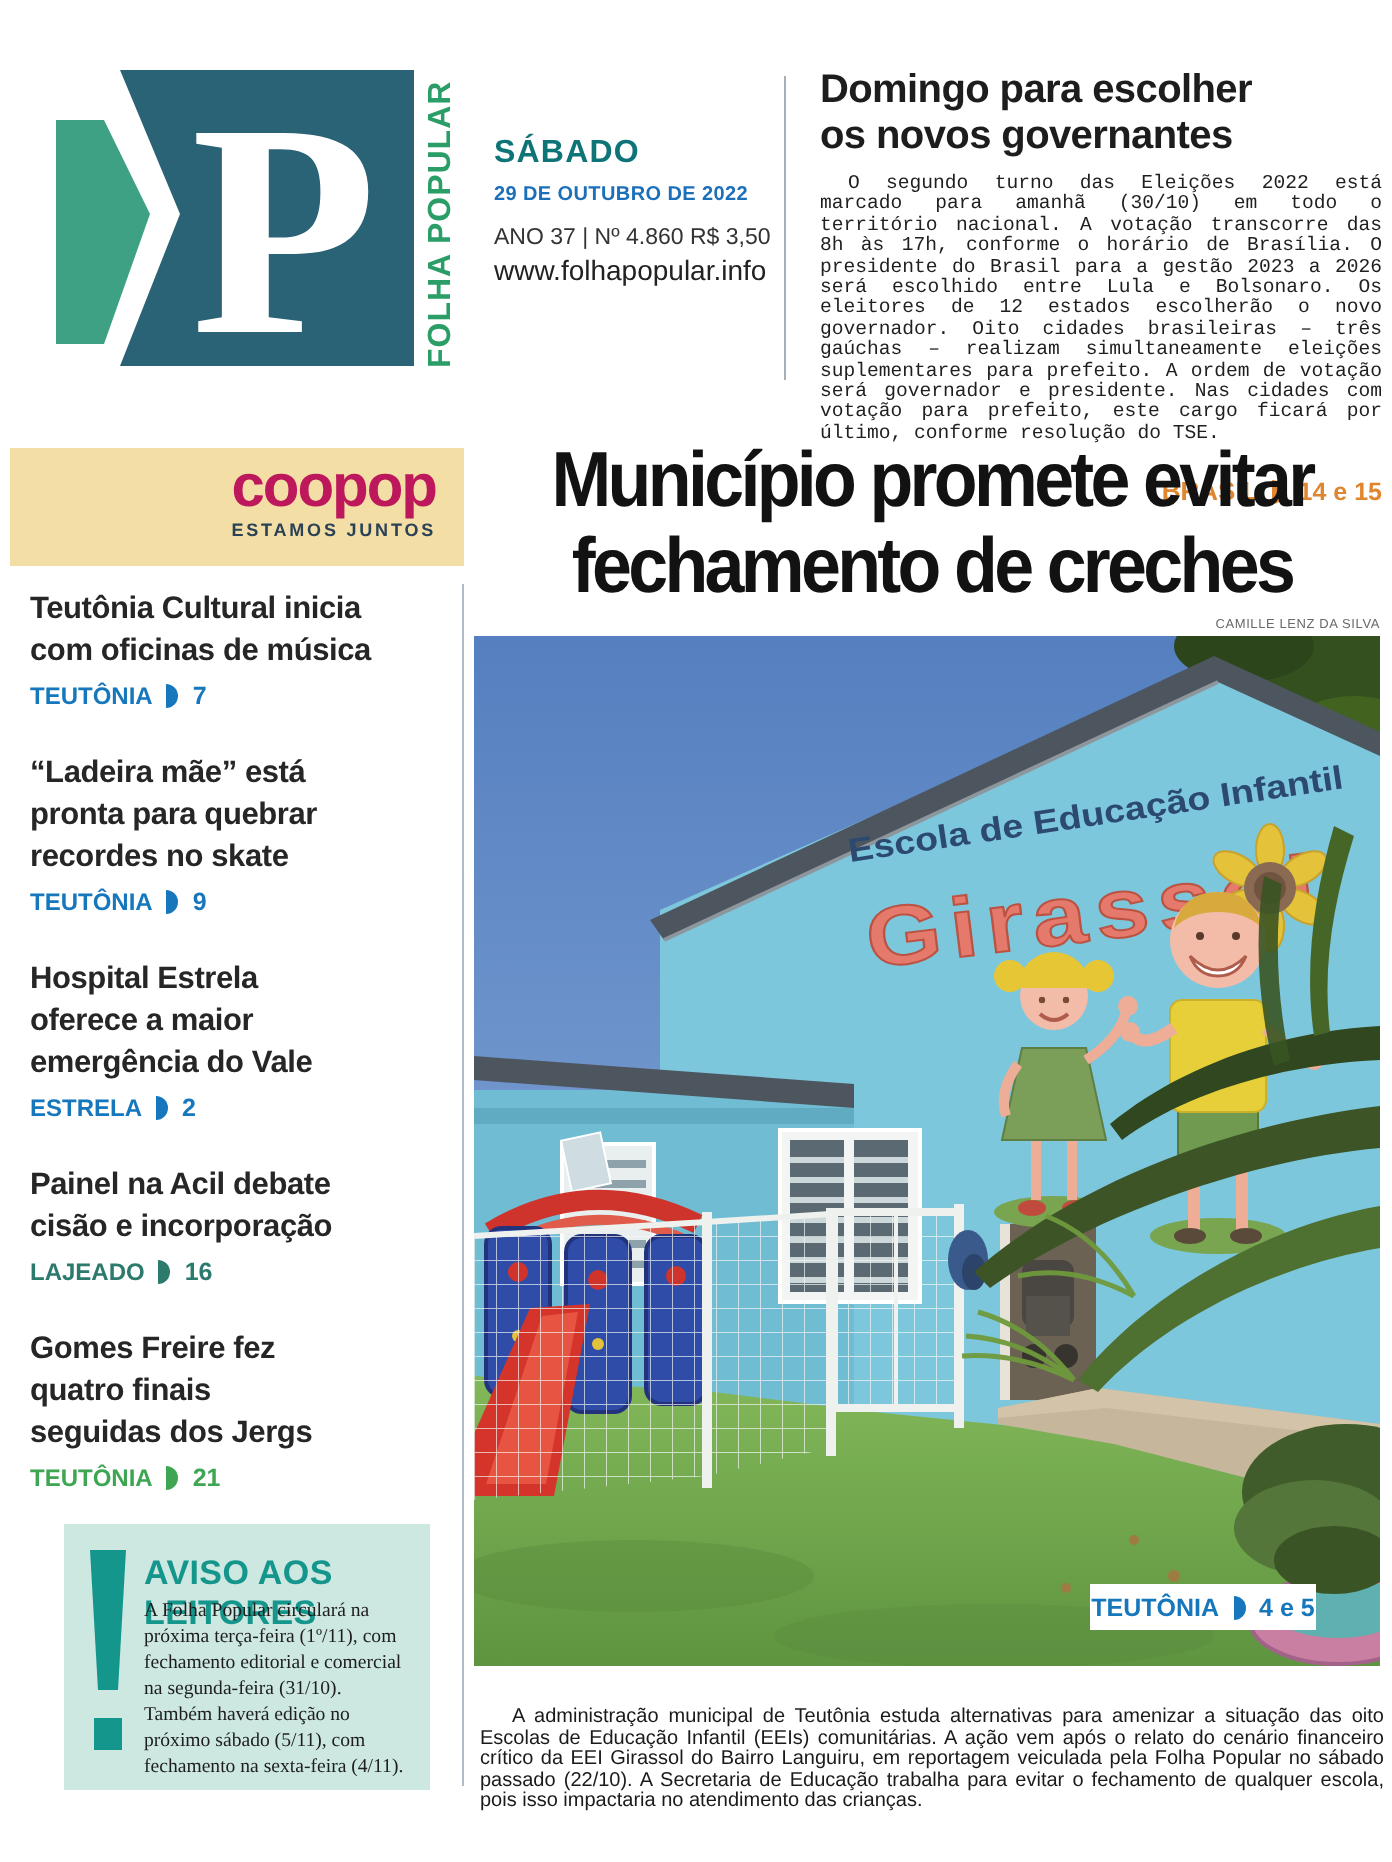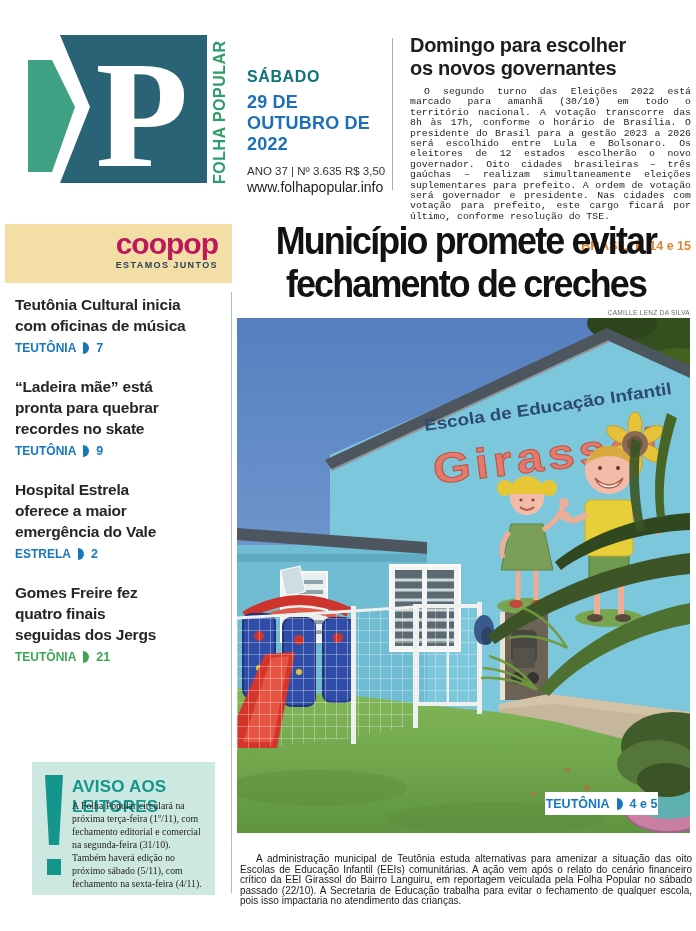--- a/index.html
+++ b/index.html
@@ -2,21 +2,21 @@
 <html><head>
 <meta charset="utf-8">
 <style>
   html,body{margin:0;padding:0;background:#e9e9e9;}
   #page{position:relative;width:696px;height:931px;background:#ffffff;overflow:hidden;
         font-family:"Liberation Sans",sans-serif;color:#222;}
   
   .logo-svg{position:absolute;left:28px;top:35px;width:200px;height:150px;}
   .mast-info{position:absolute;left:247px;top:68px;width:142px;}
   .mast-day{font-size:16px;font-weight:bold;color:#0f7478;letter-spacing:.6px;}
-  .mast-date{margin-top:6px;font-size:18px;font-weight:bold;color:#1c6fb9;letter-spacing:.2px;}
+  .mast-date{margin-top:6px;font-size:10px;font-weight:bold;color:#1c6fb9;letter-spacing:.2px;}
   .mast-ed{margin-top:10px;font-size:11.5px;color:#333;}
   .mast-site{margin-top:2px;font-size:14px;color:#222;}
   .mast-rule{position:absolute;left:392px;top:38px;width:1px;height:152px;background:#5b7080;opacity:.55;}
   .side-rule{position:absolute;left:231px;top:292px;width:1px;height:601px;background:#8aa0b5;opacity:.7;}
   
   .top-story{position:absolute;left:410px;top:34px;width:281px;}
   .ts-title{font-size:20px;line-height:23px;font-weight:bold;color:#1d1d1d;letter-spacing:-.3px;}
   .ts-body{margin-top:7px;font-family:Liberation Mono, monospace;font-size:9.8px;line-height:10.4px;
            text-align:justify;text-indent:14px;color:#1f1f1f;}
   .kick{display:flex;align-items:center;gap:7px;font-weight:bold;}
@@ -64,21 +64,21 @@
   <svg class="logo-svg" viewBox="0 0 200 150">
     <polygon points="0,25 24,25 47,72 24,137 0,137" fill="#3fa183"></polygon>
     <polygon points="32,0 179,0 179,148 32,148 62,72" fill="#2b6376"></polygon>
     <text x="114" y="131" text-anchor="middle" font-family="'Liberation Serif',serif" font-size="152" font-weight="bold" fill="#ffffff">P</text>
     <text transform="translate(197,149) rotate(-90)" font-family="'Liberation Sans',sans-serif" font-size="16" font-weight="bold" letter-spacing="0.5" fill="#2b9e68">FOLHA POPULAR</text>
   </svg>
 
   <div class="mast-info">
     <div class="mast-day">SÁBADO</div>
     <div class="mast-date">29 DE OUTUBRO DE 2022</div>
-    <div class="mast-ed">ANO 37 | Nº 3.635 R$ 3,50</div>
+    <div class="mast-ed">ANO 37 | Nº 4.860 R$ 3,50</div>
     <div class="mast-site">www.folhapopular.info</div>
   </div>
 
   <div class="mast-rule"></div>
 
   <article class="top-story">
     <div class="ts-title">
       <div>Domingo para escolher</div>
       <div>os novos governantes</div>
     </div>
@@ -128,20 +128,31 @@
         <div>oferece a maior</div>
         <div>emergência do Vale</div>
       </div>
       <div class="kick side-kick c-blue">
         <span>ESTRELA</span>
         <span class="ptr"></span>
         <span class="kick-pg">2</span>
       </div>
     </div>
 
+    <div class="side-item">
+      <div class="side-hl">
+        <div>Painel na Acil debate</div>
+        <div>cisão e incorporação</div>
+      </div>
+      <div class="kick side-kick c-teal">
+        <span>LAJEADO</span>
+        <span class="ptr"></span>
+        <span class="kick-pg">16</span>
+      </div>
+    </div>
 
     <div class="side-item">
       <div class="side-hl">
         <div>Gomes Freire fez</div>
         <div>quatro finais</div>
         <div>seguidas dos Jergs</div>
       </div>
       <div class="kick side-kick c-green">
         <span>TEUTÔNIA</span>
         <span class="ptr"></span>

